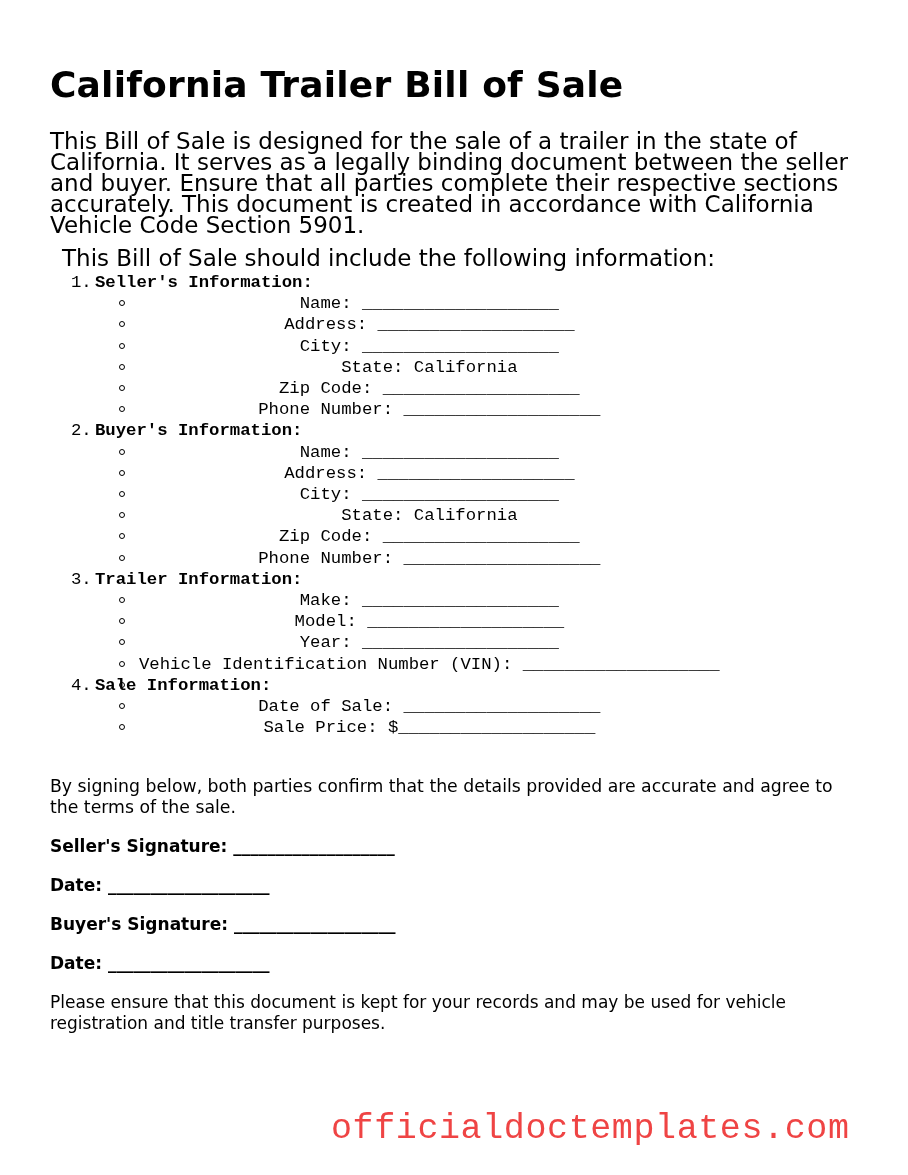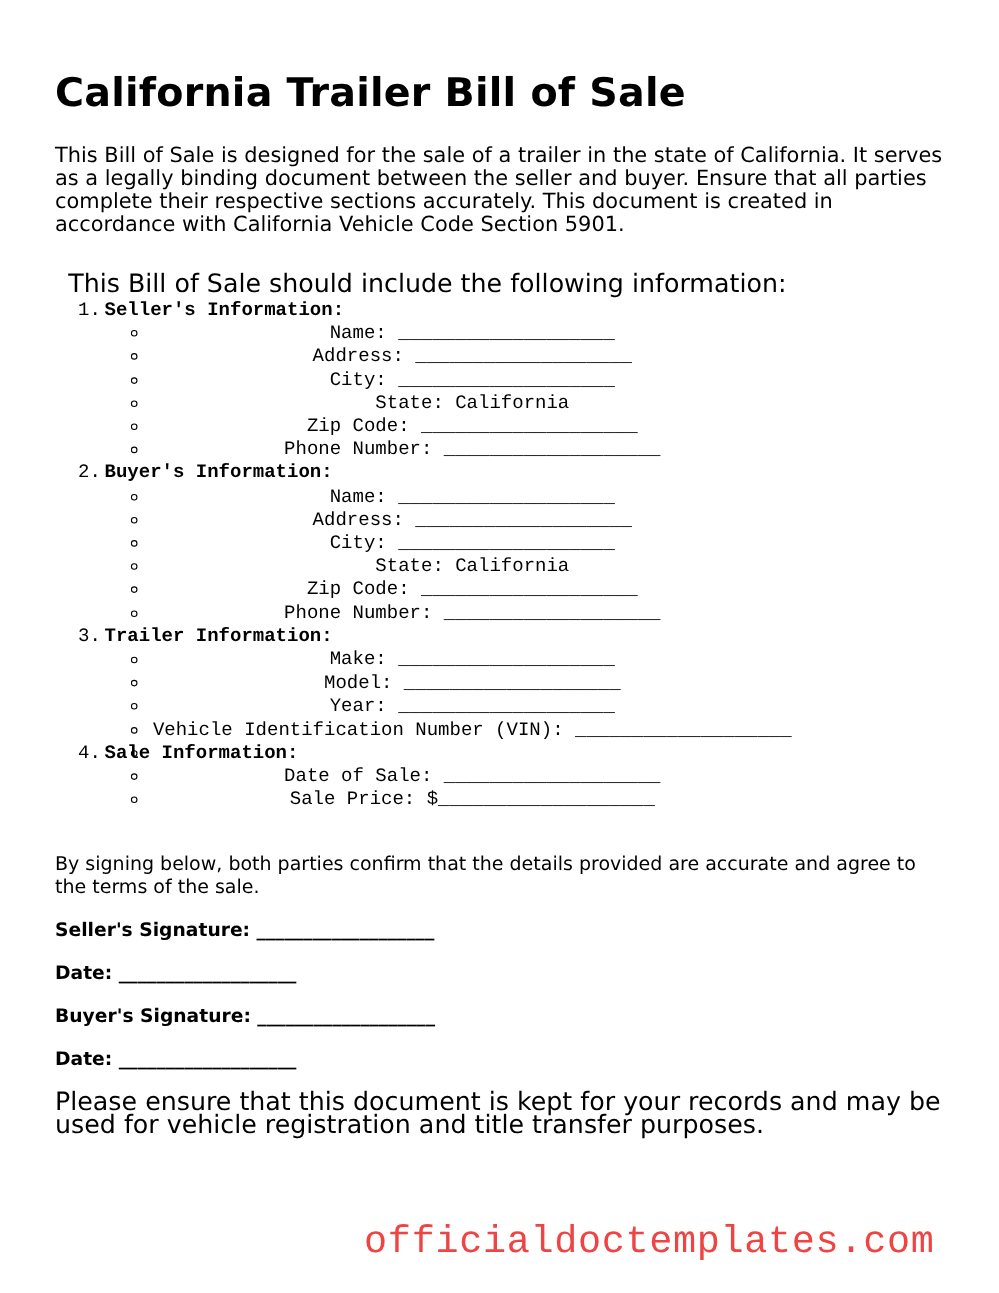--- a/index.html
+++ b/index.html
@@ -1,33 +1,33 @@
 <!DOCTYPE html>
 <html><head>
 <meta charset="utf-8">
 <style>
   html, body { margin: 0; padding: 0; background: #ffffff; }
   body { width: 908px; height: 1175px; position: relative; overflow: hidden;
          font-family: "DejaVu Sans", sans-serif; color: #000; }
   .page { position: absolute; left: 50px; top: 0; width: 820px; }
   h1 { position: absolute; top: 64px; left: 0; margin: 0; font-size: 36px; font-weight: bold;
        letter-spacing: 0.2px; white-space: nowrap; }
-  .intro { position: absolute; top: 131px; left: 0; width: 810px; font-size: 19px; line-height: 21px; margin: 0; }
+  .intro { position: absolute; top: 131px; left: 0; width: 810px; font-size: 23px; line-height: 21px; margin: 0; }
   .lead { position: absolute; top: 233px; left: 0; font-size: 23px; font-weight: normal; margin: 12px; white-space: nowrap; }
   ol.sections { position: absolute; top: 272px; left: 0; margin: 0; padding: 0; list-style: none; font-size: 17.3px; line-height: 21.2px; font-family: Liberation Mono, monospace; }
   ol.sections > li { margin: 0; padding: 0; }
   .sec-head { padding-left: 21px; white-space: nowrap; }
   .sec-num { display: inline-block; width: 24px; }
   .sec-title { font-weight: bold; }
   ul.fields { list-style: none; margin: 0; padding: 0 0 0 67px; }
   ul.fields li { position: relative; padding-left: 22px; white-space: nowrap; text-align: center; }
   .bullet { position: absolute; left: 2px; top: 7px; width: 6px; height: 6px; border: 1.3px solid #000; border-radius: 50%; box-sizing: border-box; }
   .closing { position: absolute; top: 776px; left: 0; width: 815px; font-size: 17.3px; line-height: 21px; margin: 0; }
   .sig { position: absolute; left: 0; font-size: 17px; font-weight: bold; margin: 0; white-space: nowrap; }
-  .footer-note { position: absolute; top: 992px; left: 0; width: 815px; font-size: 23px; line-height: 21px; margin: 0; }
+  .footer-note { position: absolute; top: 992px; left: 0; width: 815px; font-size: 17px; line-height: 21px; margin: 0; }
   .watermark { position: absolute; left: 331px; top: 1109px; font-family: Liberation Mono, monospace;
                font-size: 35px; color: #ef4444; letter-spacing: 0.6px; white-space: nowrap; }
 </style>
 </head>
 <body>
 
 <div class="page">
   <h1>California Trailer Bill of Sale</h1>
   <p class="intro">This Bill of Sale is designed for the sale of a trailer in the state of California. It serves as a legally binding document between the seller and buyer. Ensure that all parties complete their respective sections accurately. This document is created in accordance with California Vehicle Code Section 5901.</p>
   <p class="lead">This Bill of Sale should include the following information:</p>

